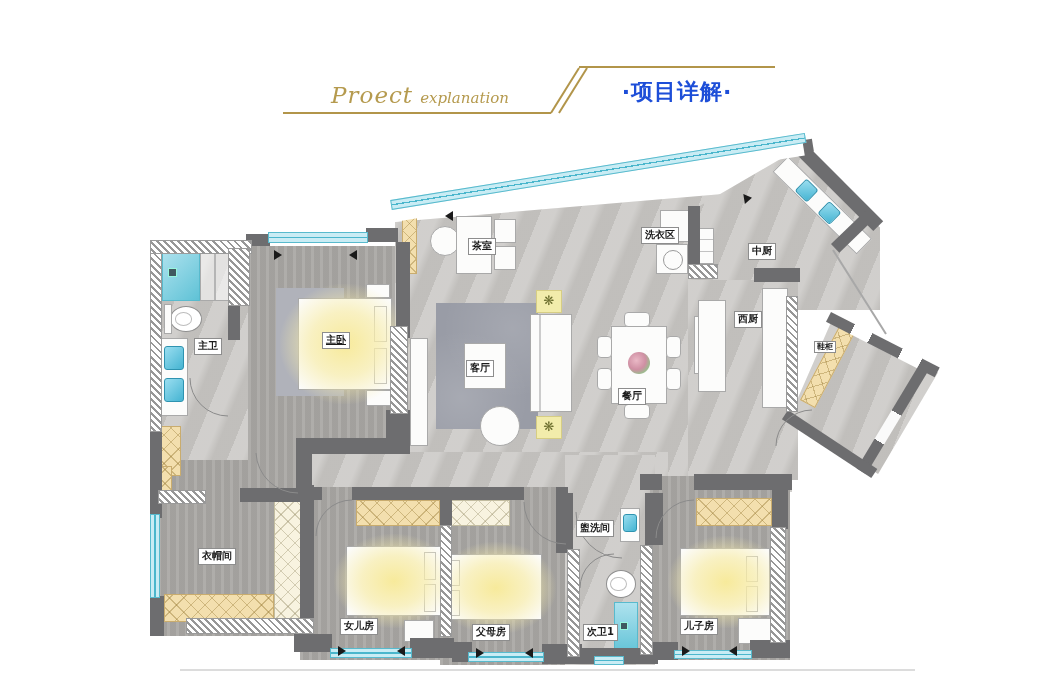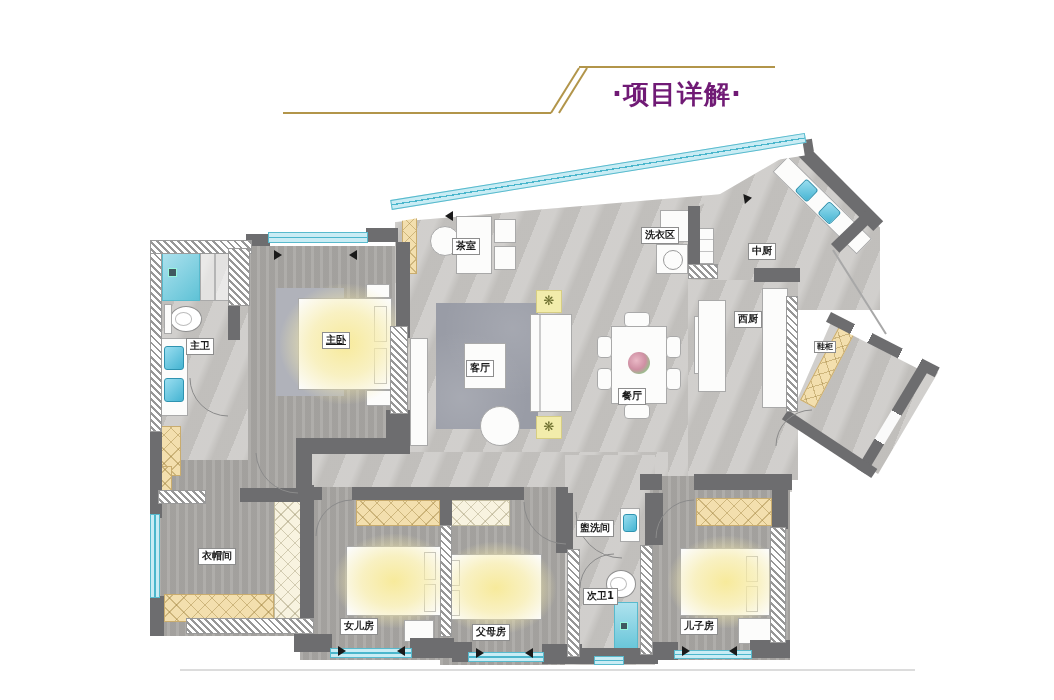--- a/index.html
+++ b/index.html
@@ -4,22 +4,22 @@
 <style>
   html,body{margin:0;padding:0;background:#fff}
   #stage{position:relative;width:1054px;height:700px;background:#fff;overflow:hidden;
          font-family:"DejaVu Sans",sans-serif}
   .abs{position:absolute}
   
   .hline{position:absolute;background:#b2954a}
   .t-en{position:absolute;left:298px;top:82px;width:244px;text-align:center;color:#b59a4e;font-style:italic;font-family:"DejaVu Serif",serif}
   .t-en .main{font-size:23px;letter-spacing:1px}
   .t-en .sub{font-size:15px;margin-left:7px}
-  .t-cn{position:absolute;left:592px;top:77px;width:170px;text-align:center;color:#701a75;
-        font-size:26px;font-weight:bold;letter-spacing:1px}
+  .t-cn{position:absolute;left:592px;top:77px;width:170px;text-align:center;color:#1d4ed8;
+        font-size:22px;font-weight:bold;letter-spacing:1px}
   
   .w{position:absolute;background:#6d6d6f}
   .wh{position:absolute;background:repeating-linear-gradient(45deg,#ffffff 0 3px,#979797 3px 5px);
       box-shadow:inset 0 0 0 1px #9a9a9a}
   .floor-l{position:absolute;background-color:#c8c6c3;
       background-image:repeating-linear-gradient(112deg,rgba(255,255,255,.16) 0 14px,rgba(120,118,115,.09) 22px 36px)}
   .floor-d{position:absolute;background-color:#a8a6a3;
       background-image:repeating-linear-gradient(90deg,rgba(255,255,255,.08) 0 3px,rgba(90,88,85,.07) 3px 9px)}
   .rug{position:absolute;background:#999ca6;
       background-image:radial-gradient(circle at 25% 75%,rgba(255,255,255,.14),transparent 55%),
@@ -46,20 +46,23 @@
   .room-label.u{text-decoration:underline}
   .tri-r{position:absolute;width:0;height:0;border:5px solid transparent;border-left:8px solid #1a1a1a;z-index:21}
   .tri-l{position:absolute;width:0;height:0;border:5px solid transparent;border-right:8px solid #1a1a1a;z-index:21}
   svg.overlay{position:absolute;left:0;top:0;z-index:25;pointer-events:none}
 </style>
 </head>
 <body>
 
 <div id="stage">
 
+  <div class="t-en">
+    <span class="main">Proect</span><span class="sub">explanation</span>
+  </div>
   <div class="t-cn">·项目详解·</div>
   <div class="hline" style="left:283px;top:112px;width:268px;height:2px"></div>
   <div class="hline" style="left:564px;top:64px;width:2px;height:53px;transform:rotate(32deg)"></div>
   <div class="hline" style="left:572px;top:64px;width:2px;height:53px;transform:rotate(32deg)"></div>
   <div class="hline" style="left:579px;top:66px;width:196px;height:2px"></div>
 
   <div class="abs" id="plan" style="left:0;top:0;width:1054px;height:700px">
 
     <div class="floor-d" style="left:158px;top:246px;width:252px;height:246px"></div>
     <div class="floor-l" style="left:158px;top:246px;width:90px;height:214px"></div>
@@ -237,30 +240,30 @@
         <path d="M 524 502 A 42 42 0 0 0 566 544"></path>
         <path d="M 576 512 A 46 46 0 0 0 622 558"></path>
         <path d="M 694 500 A 38 38 0 0 0 656 538"></path>
         <path d="M 614 554 A 34 34 0 0 0 580 588"></path>
         <path d="M 812 410 A 36 36 0 0 0 776 446"></path>
       </g>
       <line x1="833" y1="250" x2="886" y2="334" stroke="#a8a8a8" stroke-width="2"></line>
       <line x1="180" y1="670" x2="915" y2="670" stroke="#dcdcdc" stroke-width="2"></line>
     </svg>
 
-    <div class="room-label" style="left:452px;top:238px">茶室</div>
+    <div class="room-label" style="left:468px;top:238px">茶室</div>
     <div class="room-label" style="left:641px;top:227px">洗衣区</div>
     <div class="room-label" style="left:748px;top:243px">中厨</div>
     <div class="room-label" style="left:734px;top:311px">西厨</div>
     <div class="room-label" style="left:814px;top:341px;font-size:8px;padding:0 2px">鞋柜</div>
-    <div class="room-label" style="left:186px;top:338px">主卫</div>
+    <div class="room-label" style="left:194px;top:338px">主卫</div>
     <div class="room-label u" style="left:322px;top:332px">主卧</div>
     <div class="room-label" style="left:466px;top:360px">客厅</div>
     <div class="room-label" style="left:618px;top:388px">餐厅</div>
     <div class="room-label" style="left:198px;top:548px">衣帽间</div>
     <div class="room-label" style="left:340px;top:618px">女儿房</div>
     <div class="room-label" style="left:472px;top:624px">父母房</div>
     <div class="room-label" style="left:576px;top:520px">盥洗间</div>
-    <div class="room-label" style="left:583px;top:588px">次卫1</div>
+    <div class="room-label" style="left:583px;top:624px">次卫1</div>
     <div class="room-label" style="left:680px;top:618px">儿子房</div>
 
   </div>
 </div>
 
 </body></html>

